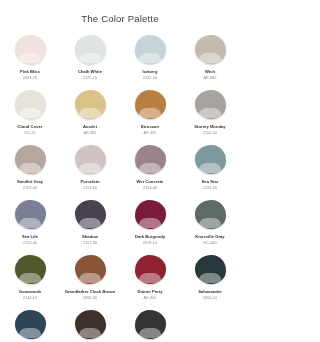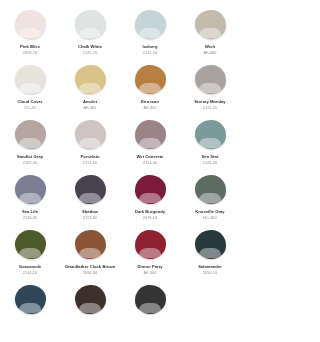--- a/index.html
+++ b/index.html
@@ -91,20 +91,21 @@
     font-weight: 400;
     text-align: center;
     letter-spacing: 0.05px;
   }
 </style>
 </head>
 <body style="background: rgb(255, 255, 255);">
 
 <div class="page">
 
+  <h1 class="page-title">The Color Palette</h1>
 
   <div class="grid">
       <div class="swatch-cell">
         <div class="blob-wrap">
           <div class="blob" style="background: rgb(240, 226, 222); border-radius: 48% 52% 46% 54% / 50% 46% 54% 50%;"></div>
         </div>
         <div class="swatch-name">Pink Bliss</div>
         <div class="swatch-code">2093-70</div>
       </div>
       <div class="swatch-cell">

